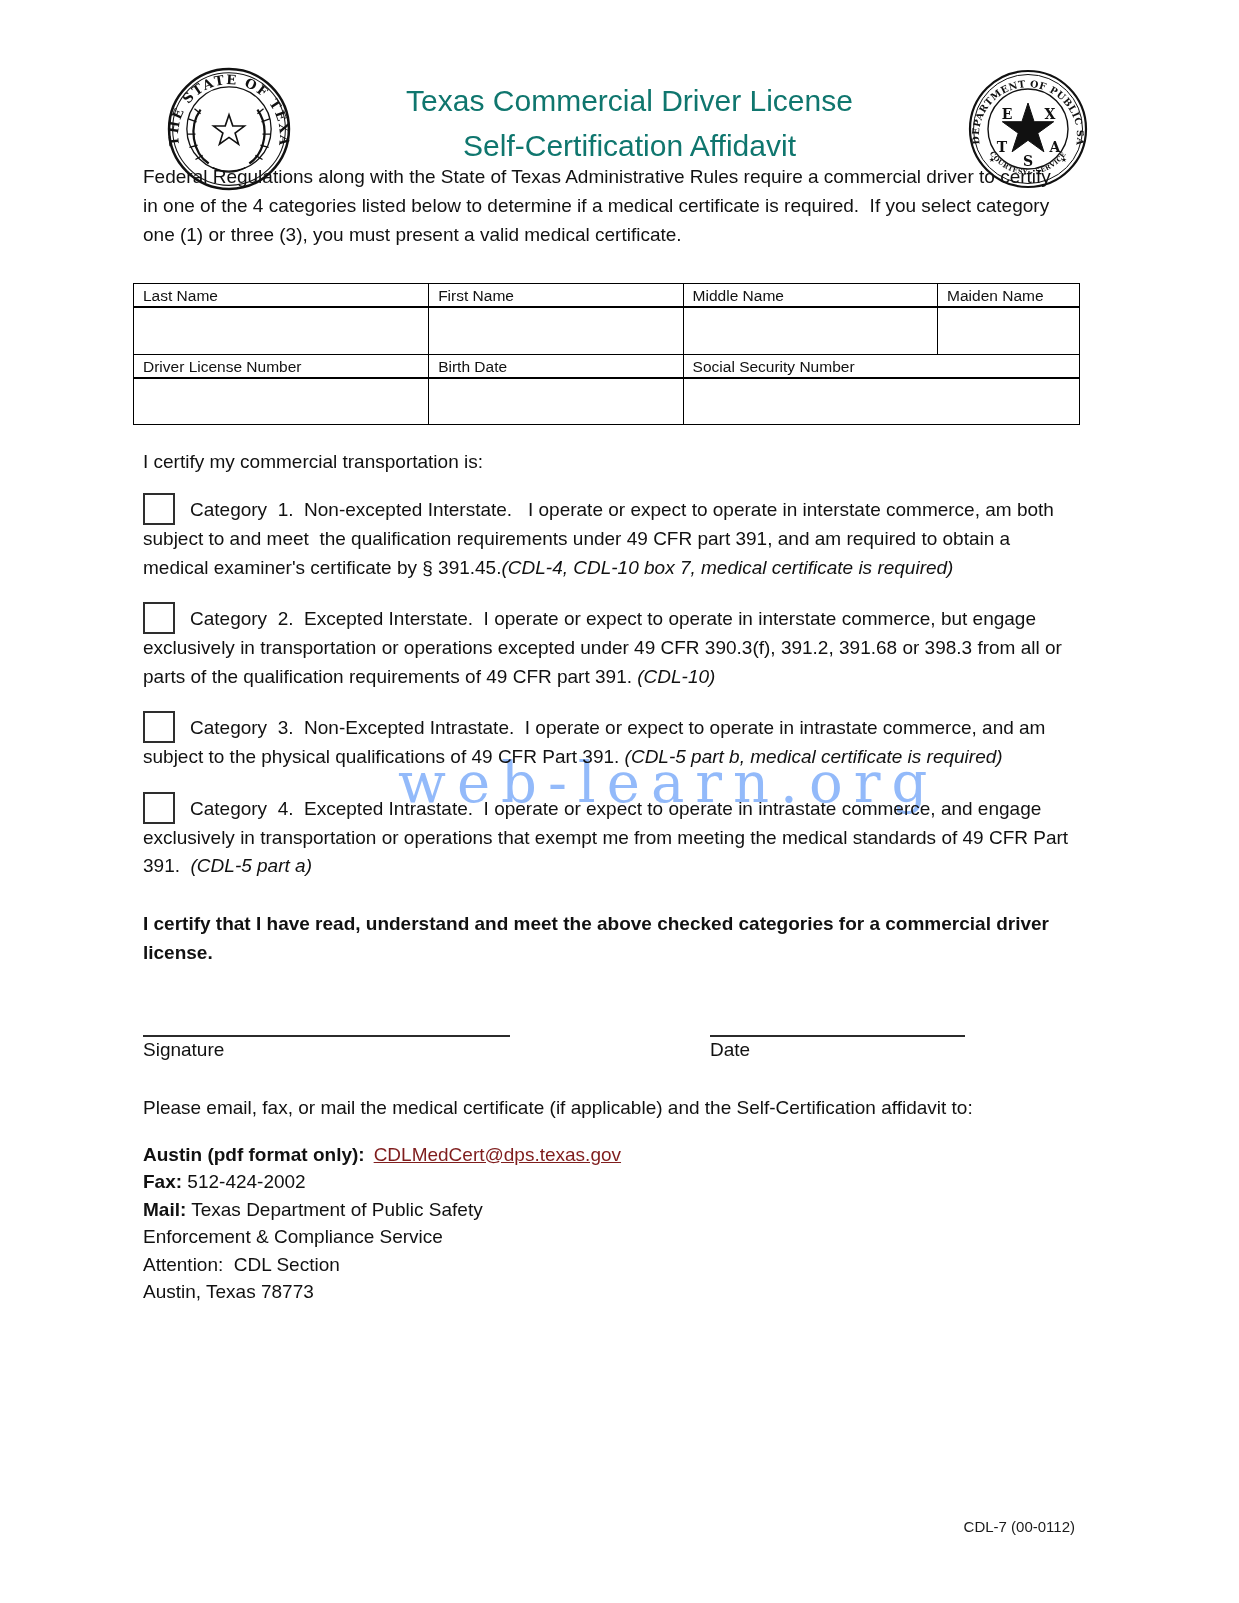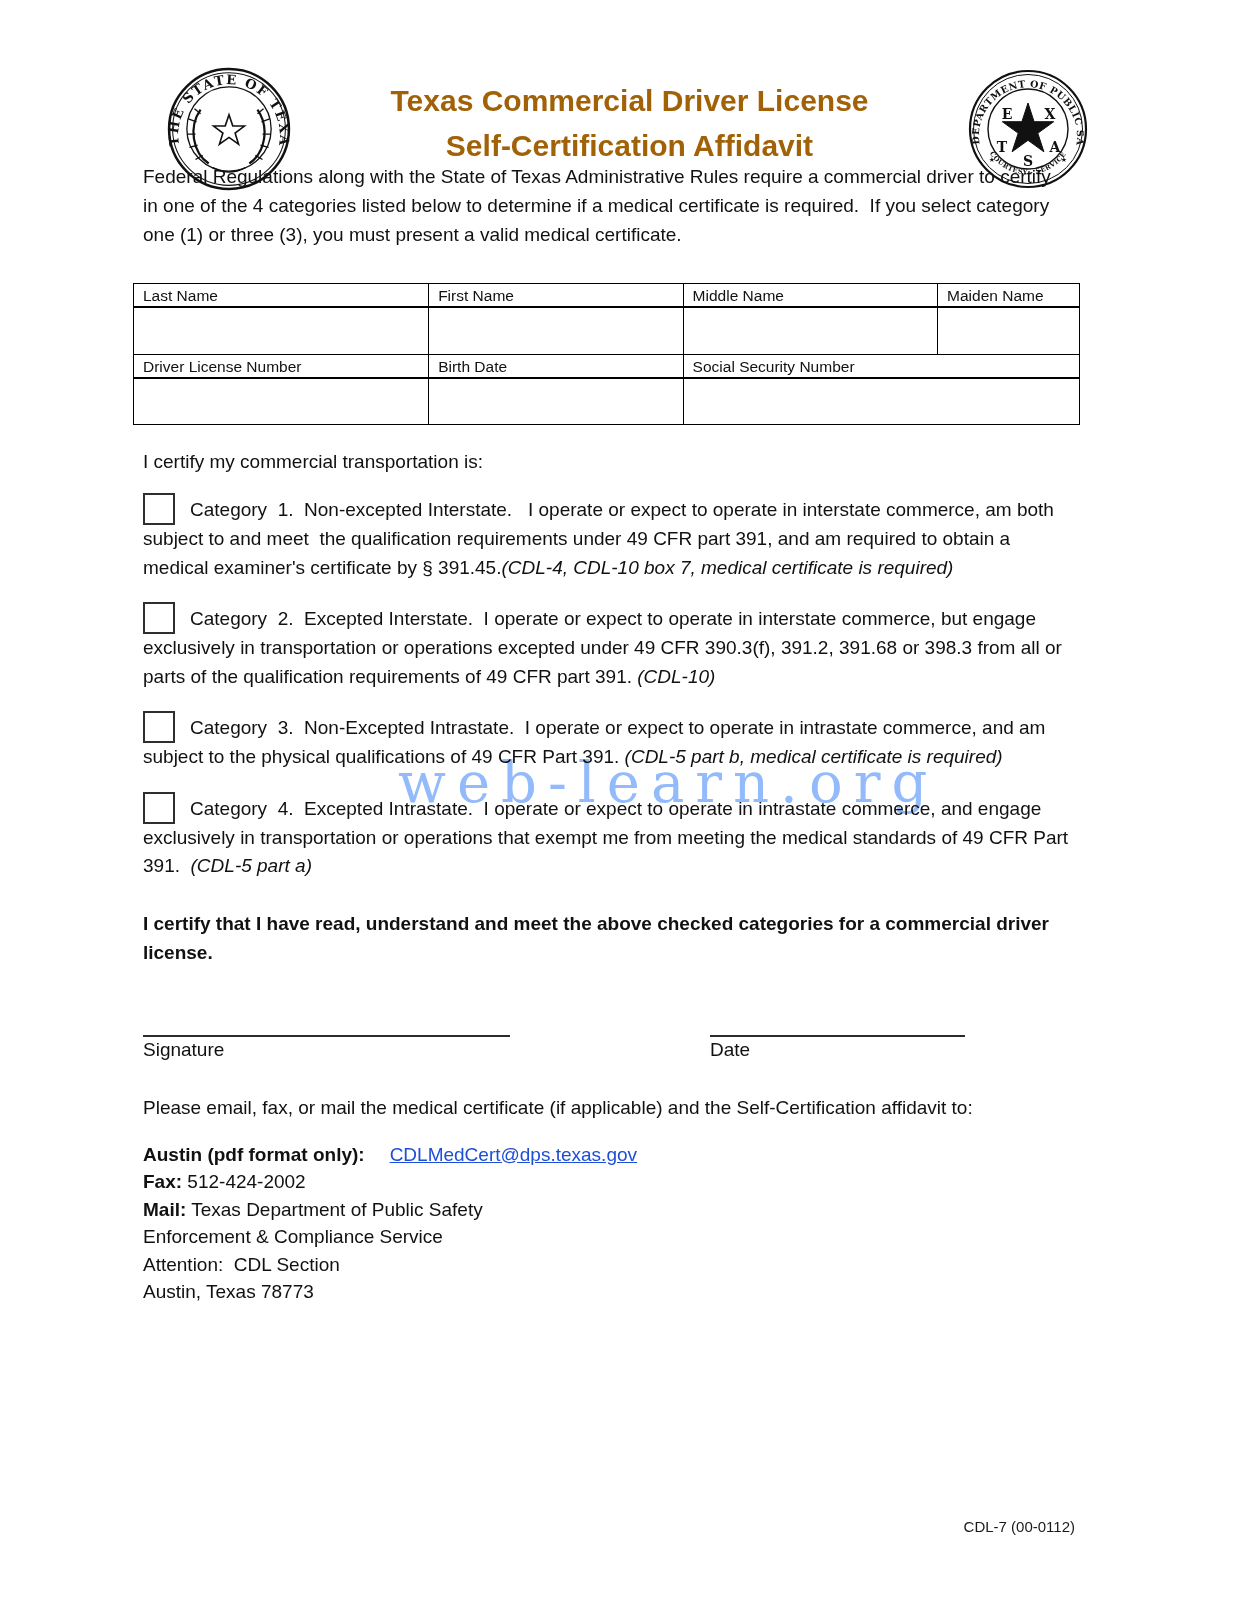--- a/index.html
+++ b/index.html
@@ -18,21 +18,21 @@
     font-size: 56px; letter-spacing: 11px;
     color: #3b82f6; opacity: 0.55;
     z-index: 0; white-space: nowrap;
   }
   .content { position: relative; z-index: 1; }
   .header {
     display: flex; align-items: flex-start; justify-content: space-between;
     padding: 64px 150px 0 166px; height: 134px;
   }
   .title-block { flex: 1; text-align: center; margin-top: 14px; }
-  .title-line { font-size: 30px; font-weight: 700; line-height: 45px; color: #a16207; }
+  .title-line { font-size: 30px; font-weight: 400; line-height: 45px; color: #0f766e; }
   .intro { margin: 28px 0 16px 143px; width: 908px; font-size: 19px; line-height: 29px; }
   .info-table { margin: 34px 0 0 133px; width: 947px; border-collapse: collapse; table-layout: fixed; }
   .info-table td { border: 1.6px solid #000; padding: 1px 9px; vertical-align: top; }
   .info-table tr.hdr td { font-weight: 400; font-size: 15.5px; height: 23px; border-bottom-width: 2.4px; padding-top: 3px; }
   .info-table tr.val td { height: 47px; font-size: 16px; }
   .certify-intro { margin: 26px 0 0 143px; font-size: 19px; }
   .category { margin: 20px 0 0 143px; width: 926px; font-size: 19px; line-height: 28.5px; }
   .cbx {
     display: inline-block; width: 32px; height: 32px;
     border: 2px solid #2e2e2e; background: #fff;
@@ -42,21 +42,21 @@
   .cat-note { font-style: italic; }
   .certify-statement { margin: 28px 0 0 143px; width: 932px; font-size: 19px; font-weight: 700; line-height: 29px; }
   .sig-row { display: flex; margin: 50px 0 0 143px; }
   .sig-col-signature { width: 367px; }
   .sig-col-date { width: 255px; margin-left: 200px; }
   .sig-line { border-bottom: 2px solid #2b2b2b; height: 20px; }
   .sig-label { margin-top: 2px; font-size: 19px; }
   .mail-instruction { margin: 36px 0 0 143px; font-size: 19px; }
   .contact { margin: 22px 0 0 143px; font-size: 19px; line-height: 27.5px; }
   .contact .b { font-weight: 700; }
-  .email-link { color: #1d4ed8; text-decoration: underline; margin-left: 25px; }
+  .email-link { color: #7f1d1d; text-decoration: underline; margin-left: 9px; }
   .footer-code { position: absolute; top: 1518px; right: 164px; font-size: 15px; color: #1a1a1a; }
   svg text { font-family: "DejaVu Serif", serif; }
 </style>
 </head>
 <body>
 
 <div class="watermark">web-learn.org</div>
 
 <div class="content">
 

